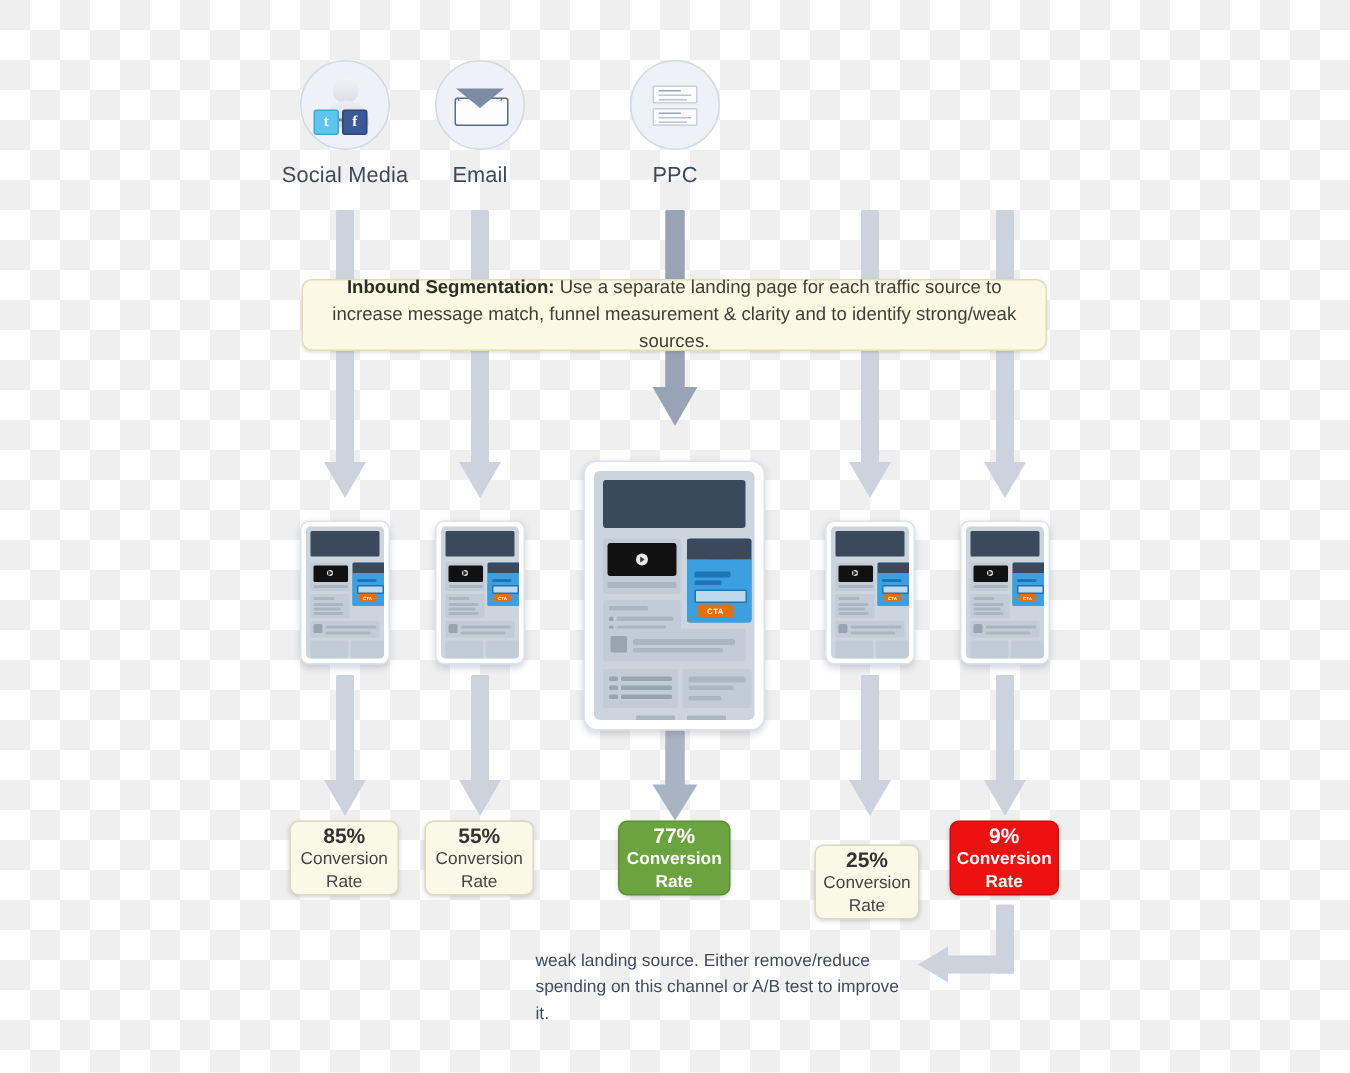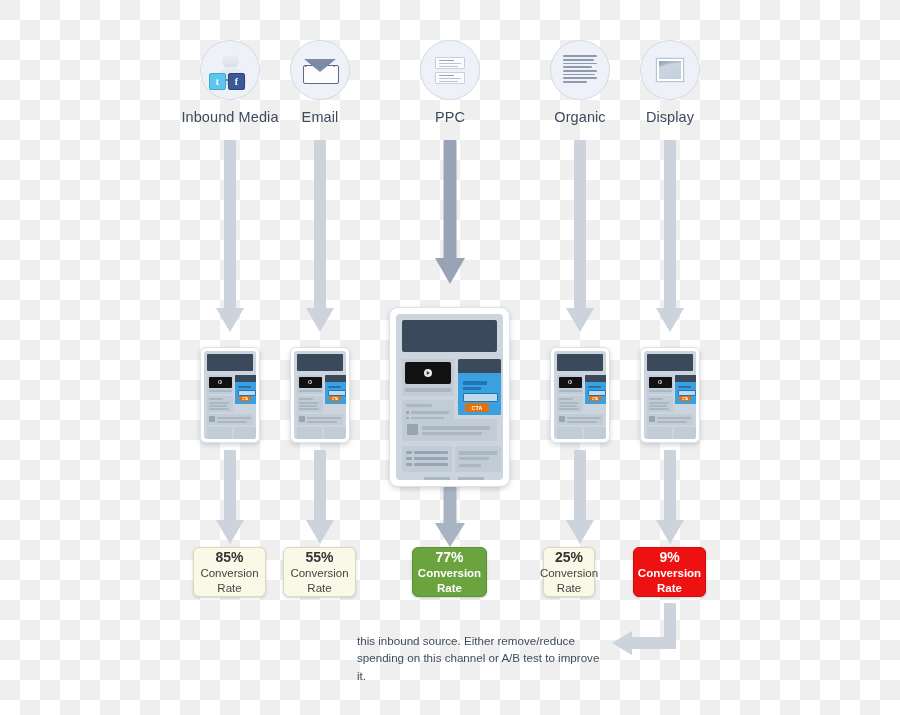--- a/index.html
+++ b/index.html
@@ -185,21 +185,21 @@
   </div>
 
   <div class="chan" style="left:175px;top:40px;">
     <div class="circ">
       <div class="person-head"></div>
       <div class="person-body"></div>
       <div class="b-link"></div>
       <div class="badge b-tw">t</div>
       <div class="badge b-fb">f</div>
     </div>
-    <div class="lab">Inbound Media</div>
+    <div class="lab">Social Media</div>
   </div>
 
   <div class="chan" style="left:395px;top:40px;">
     <div class="circ" style="flex-direction:column;">
       <div class="ad">
           <i></i>
           <i></i>
           <i></i>
         </div>
       <div class="ad">
@@ -215,45 +215,27 @@
     <div class="circ">
       <div class="env">
         <div class="env-b"></div>
         <div class="env-tri"></div>
         <div class="env-fl"></div>
       </div>
     </div>
     <div class="lab">Email</div>
   </div>
 
-  <div class="chan" style="left:525px;top:40px;">
-    <div class="circ">
-      <div class="org">
-        <i style="width:100%"></i>
-          <i style="width:92%"></i>
-          <i style="width:100%"></i>
-        <i style="width:86%"></i>
-          <i style="width:100%"></i>
-          <i style="width:95%"></i>
-        <i style="width:100%"></i>
-          <i style="width:72%"></i>
-      </div>
-    </div>
-    <div class="lab">Organic</div>
-  </div>
-
-  <div class="chan" style="left:615px;top:40px;">
-    <div class="circ">
-      <div class="pic">
-          <div class="pic-in"></div>
-        </div>
-    </div>
-    <div class="lab">Display</div>
-  </div>
-
+
+
+  <div class="callout" style="left:201px;top:186px;width:497px;height:48px;">
+    <p>
+      <b>Inbound Segmentation:</b><span> Use a separate landing page for each traffic source to increase message match, funnel measurement &amp; clarity and to identify strong/weak sources.</span>
+    </p>
+  </div>
 
   <div class="lp" style="left:200px;top:347px;width:60px;height:96px;padding:3px;">
     <div class="inner" style="left:3px;top:3px;right:3px;bottom:3px;">
       <div class="hdr" style="left:3px;top:3px;right:3px;height:17px;"></div>
       <div class="vid" style="left:3px;top:24px;width:26px;height:19px;">
         <div class="scr" style="left:1.5px;top:1.5px;width:23px;height:11px;">
           <div class="play" style="width:4px;height:4px;"></div>
         </div>
         <div class="bar" style="left:1.5px;bottom:2px;width:23px;height:2px;"></div>
       </div>
@@ -433,21 +415,21 @@
     <span class="rate">Conversion</span>
     <span class="rate">Rate</span>
   </div>
 
   <div class="conv good" style="left:412px;top:547px;width:75px;height:50px;">
     <span class="pct">77%</span>
     <span class="rate">Conversion</span>
     <span class="rate">Rate</span>
   </div>
 
-  <div class="conv plain" style="left:543px;top:547px;width:52px;height:50px;">
+  <div class="conv plain" style="left:543px;top:563px;width:70px;height:50px;">
     <span class="pct">25%</span>
     <span class="rate">Conversion</span>
     <span class="rate">Rate</span>
   </div>
 
   <div class="conv bad" style="left:633px;top:547px;width:73px;height:50px;">
     <span class="pct">9%</span>
     <span class="rate">Conversion</span>
     <span class="rate">Rate</span>
   </div>
@@ -457,17 +439,17 @@
     <div class="abs" style="left:56px;top:0;width:12px;height:46px;background:#ccd3dd;border-radius:1px;"></div>
 
     <div class="abs" style="left:24px;top:34px;width:44px;height:12px;background:#ccd3dd;"></div>
 
     <div class="abs" style="left:4px;top:28px;width:0;height:0;
          border-top:12px solid transparent;border-bottom:12px solid transparent;
          border-right:20px solid #ccd3dd;"></div>
   </div>
 
   <div class="note" style="left:357px;top:632px;width:250px;">
-    <div>this inbound source. Either remove/reduce</div>
+    <div>weak landing source. Either remove/reduce</div>
     <div>spending on this channel or A/B test to improve it.</div>
   </div>
 
 </div>
 
 </body></html>

